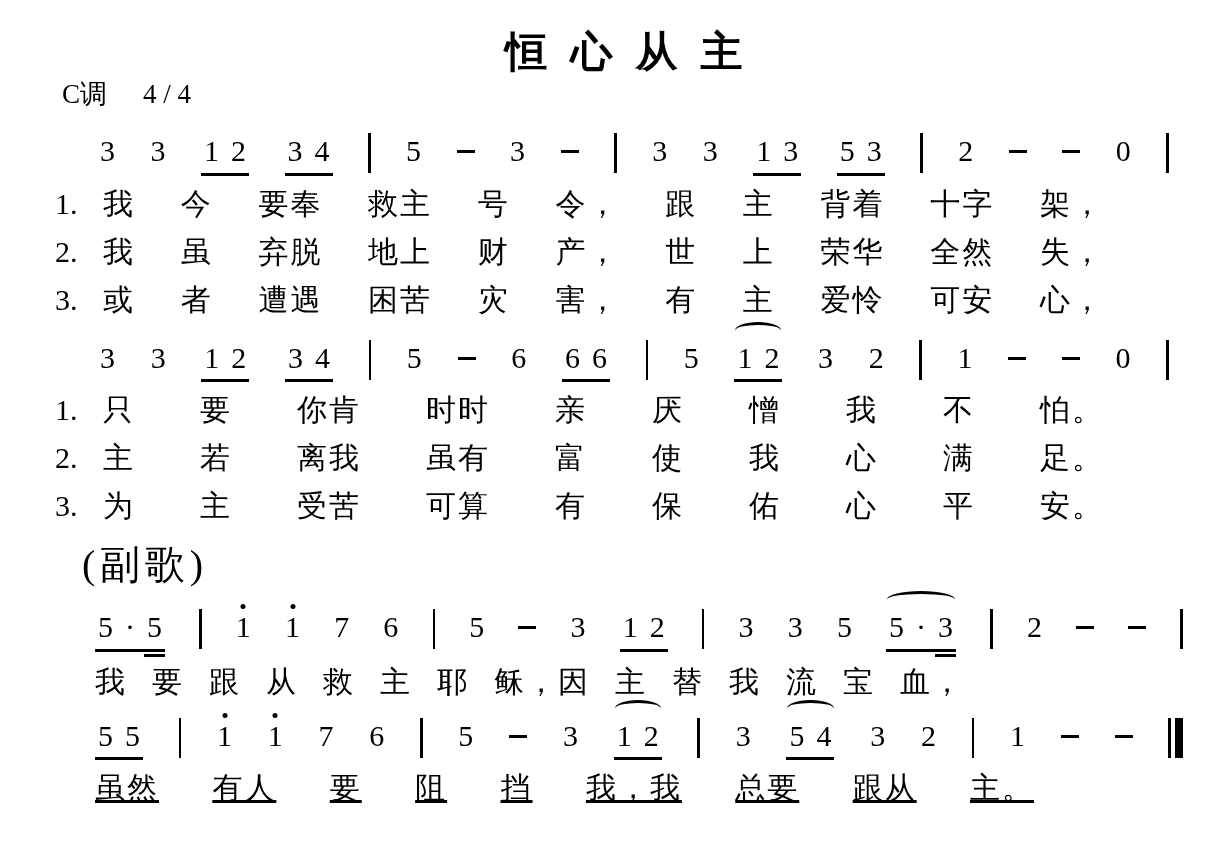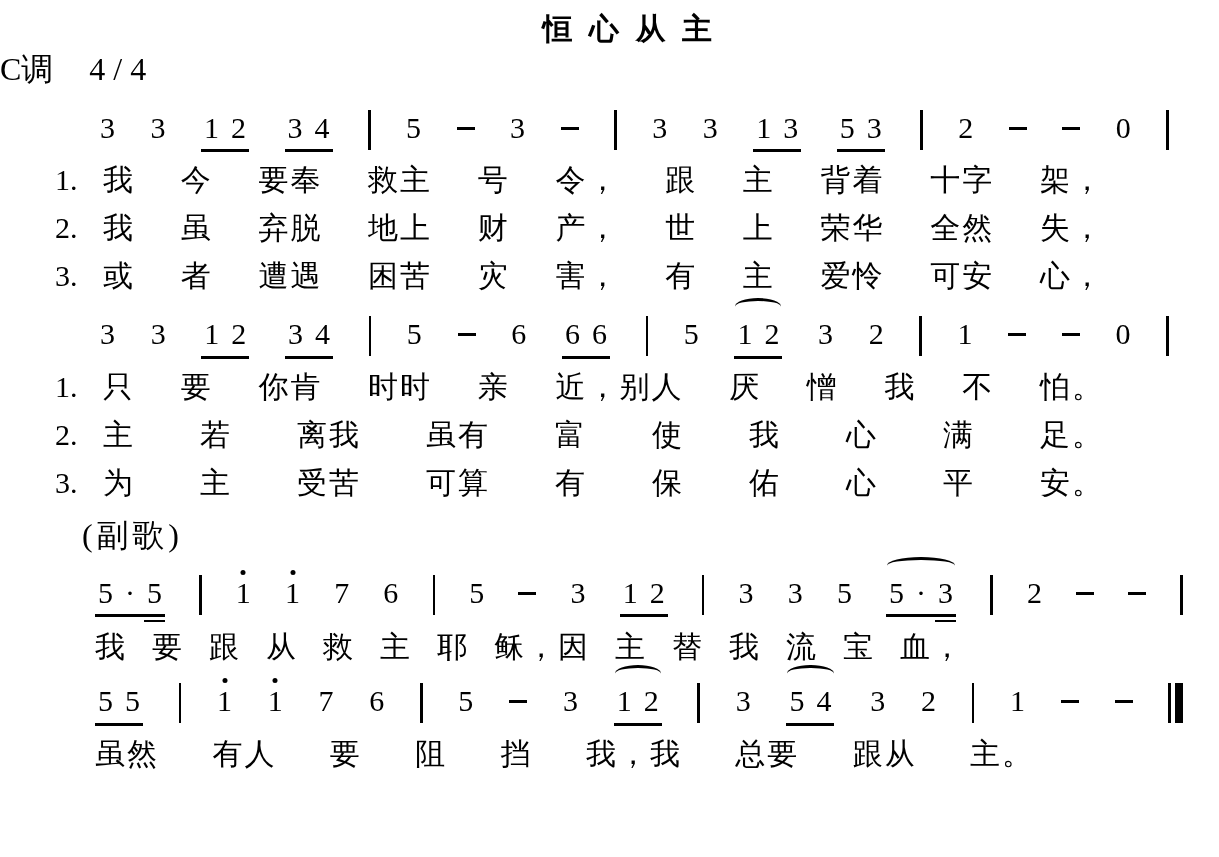--- a/index.html
+++ b/index.html
@@ -7,31 +7,32 @@
     position:relative;
     width:1219px;height:857px;
     margin:0 auto;
     background:#ffffff;
     color:#000;
     overflow:hidden;
     font-family:"Liberation Serif","DejaVu Serif",serif;
   }
   
   .title{
-    margin-top:12px;
+    margin-top:28px;
     padding-left:52px;
     text-align:center;
-    font-size:30px;
+    font-size:42px;
     font-weight:bold;
     letter-spacing:0.55em;
     line-height:1.15;
   }
   .keyline{
     margin-top:2px;
-    font-size:32px;
+    margin-left:62px;
+    font-size:27px;
     line-height:1.25;
   }
   .keyline .ts{margin-left:36px;}
   
   .music-line{
     display:flex;
     justify-content:space-between;
     align-items:flex-start;
     font-size:30px;
     line-height:1.25;
@@ -76,28 +77,28 @@
   .verse-row{
     display:flex;align-items:baseline;
     margin:5px 0 9px 0;
     font-size:30px;line-height:1.3;
   }
   .verse-num{flex:none;width:48px;}
   .cells{flex:1;display:flex;justify-content:space-between;}
   .cell{letter-spacing:2px;white-space:nowrap;}
   .chorus-marker{
     margin-top:12px;margin-left:82px;
-    font-size:32px;letter-spacing:0.12em;
+    font-size:40px;letter-spacing:0.12em;
   }
   .chorus-lyric{
     display:flex;justify-content:space-between;
     font-size:30px;line-height:1.3;
   }
   .wA{margin-top:10px;margin-left:95px;margin-right:255px;}
-  .wB{margin-top:8px;margin-left:95px;margin-right:185px;}
+  .wB{margin-top:8px;margin-left:95px;margin-right:185px;text-decoration:underline;}
 </style>
 </head>
 <body>
 
 <div class="page">
   <div class="title">恒心从主</div>
   <div class="keyline">
     <span>C调</span><span class="ts">4 / 4</span>
   </div>
 
@@ -222,21 +223,20 @@
     </div>
   <div class="verse-block">
       <div class="verse-row">
         <span class="verse-num">1.</span>
         <span class="cells">
           <span class="cell">只</span>
           <span class="cell">要</span>
           <span class="cell">你肯</span>
           <span class="cell">时时</span>
           <span class="cell">亲</span>
-          <span class="cell">近，别人</span>
           <span class="cell">厌</span>
           <span class="cell">憎</span>
           <span class="cell">我</span>
           <span class="cell">不</span>
           <span class="cell">怕。</span>
         </span>
       </div>
       <div class="verse-row">
         <span class="verse-num">2.</span>
         <span class="cells">

